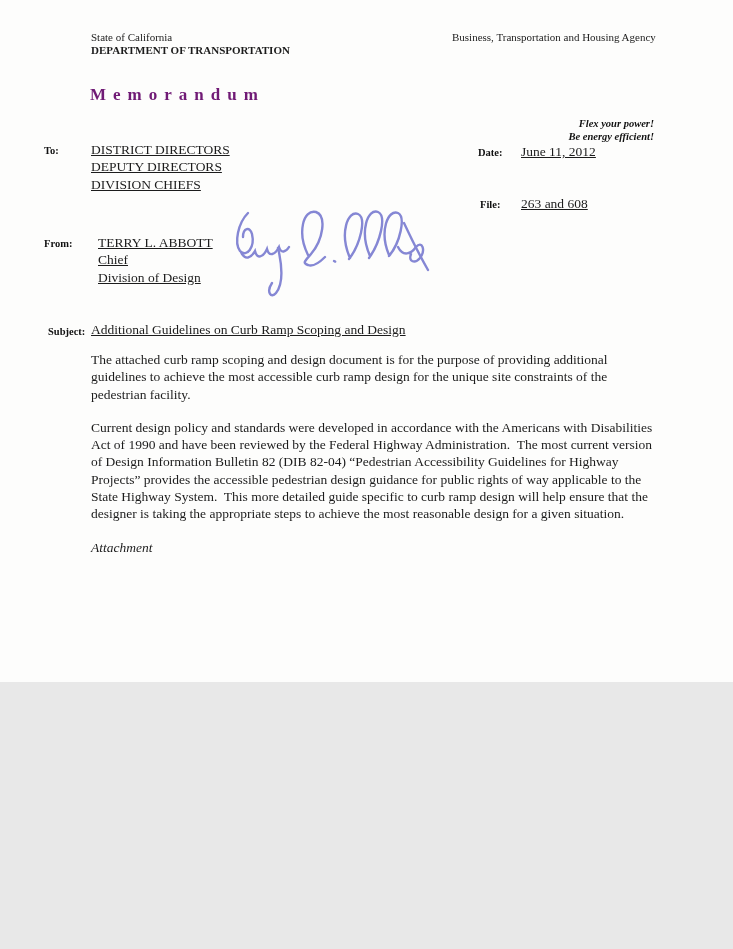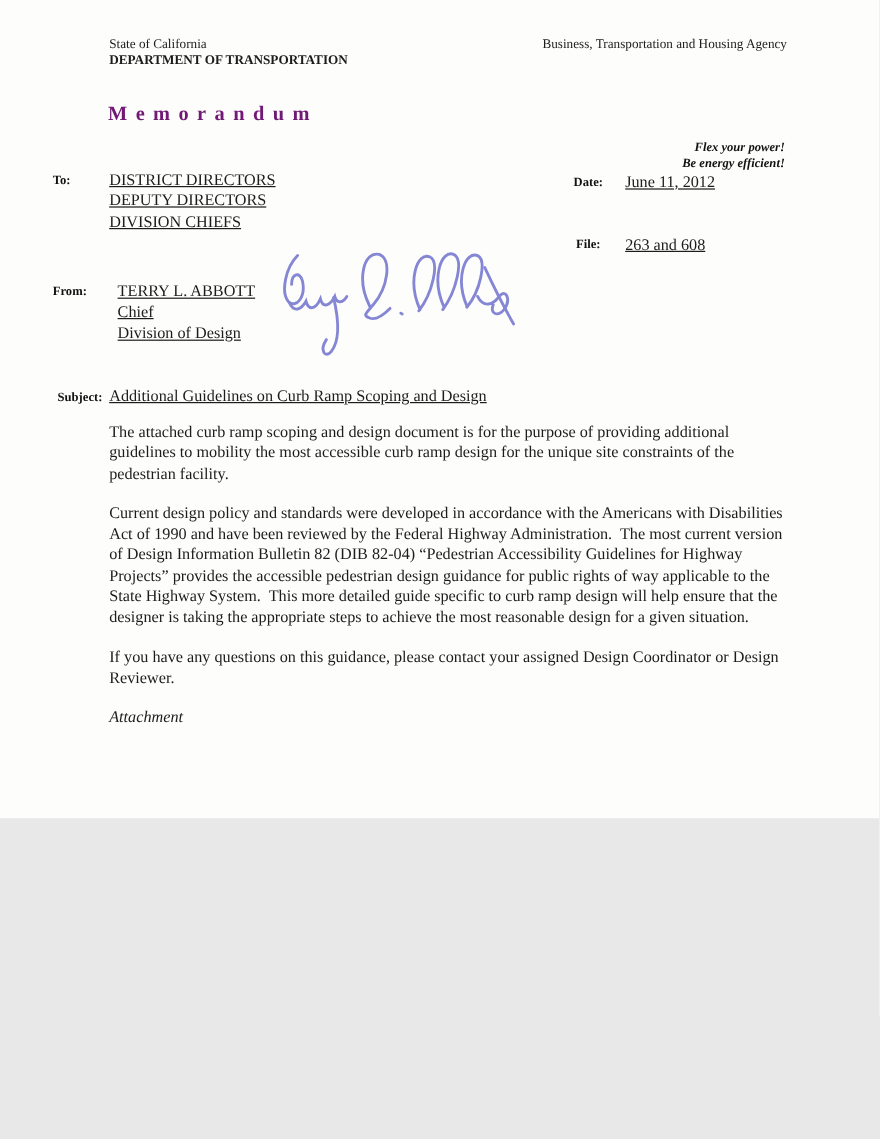--- a/index.html
+++ b/index.html
@@ -116,20 +116,19 @@
 
         <path d="M176,20 C183,35 192,53 200,67"></path>
       </g>
     </svg>
   </div>
 
   <div class="abs label" style="left:48px; top:326px;">Subject:</div>
   <div class="abs doc-text" style="left:91px; top:321px;">Additional Guidelines on Curb Ramp Scoping and Design</div>
 
   <div class="abs body-col" style="left:91px; top:351px;">
-    <p class="para">The attached curb ramp scoping and design document is for the purpose of providing additional guidelines to mobility the most accessible curb ramp design for the unique site constraints of the pedestrian facility.</p>
+    <p class="para">The attached curb ramp scoping and design document is for the purpose of providing additional guidelines to achieve the most accessible curb ramp design for the unique site constraints of the pedestrian facility.</p>
     <p class="para">Current design policy and standards were developed in accordance with the Americans with Disabilities Act of 1990 and have been reviewed by the Federal Highway Administration.  The most current version of Design Information Bulletin 82 (DIB 82-04) “Pedestrian Accessibility Guidelines for Highway Projects” provides the accessible pedestrian design guidance for public rights of way applicable to the State Highway System.  This more detailed guide specific to curb ramp design will help ensure that the designer is taking the appropriate steps to achieve the most reasonable design for a given situation.</p>
-    <p class="para">If you have any questions on this guidance, please contact your assigned Design Coordinator or Design Reviewer.</p>
     <p class="para attachment-line">Attachment</p>
   </div>
 
 
 </div>
 
 </body></html>

